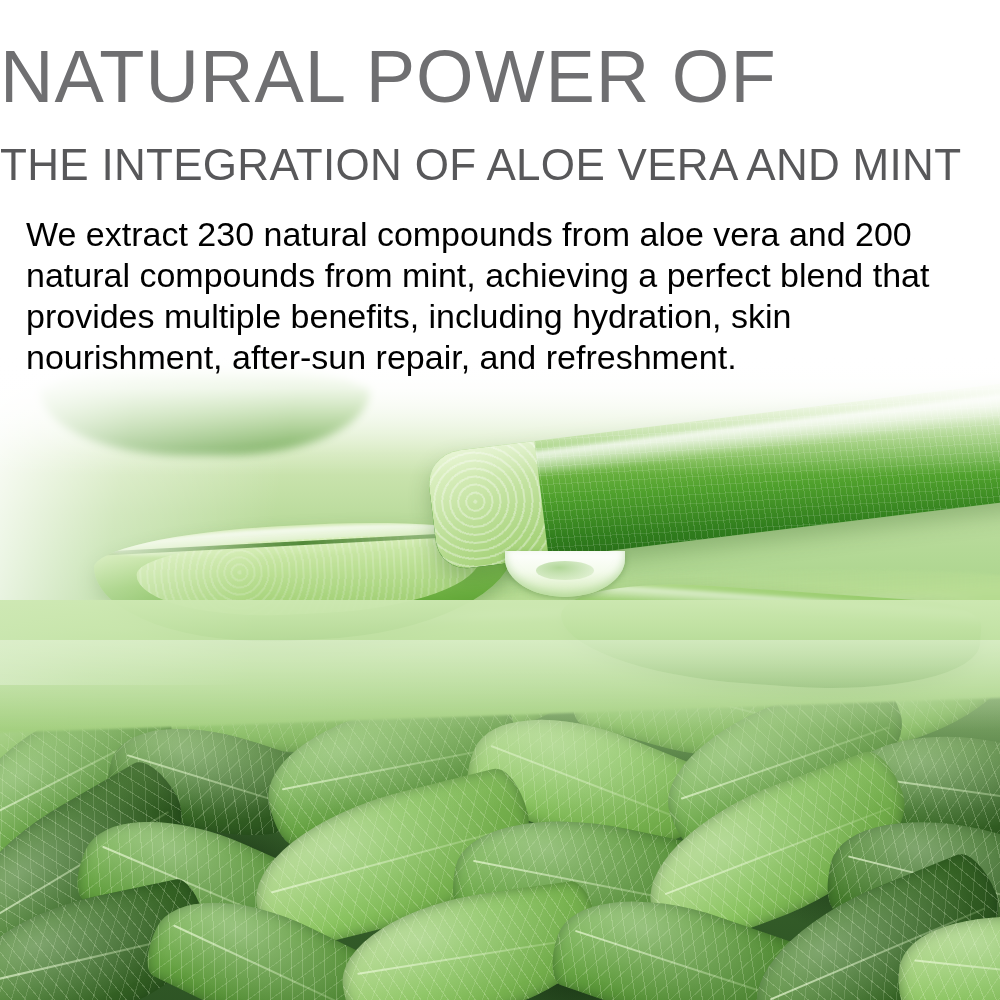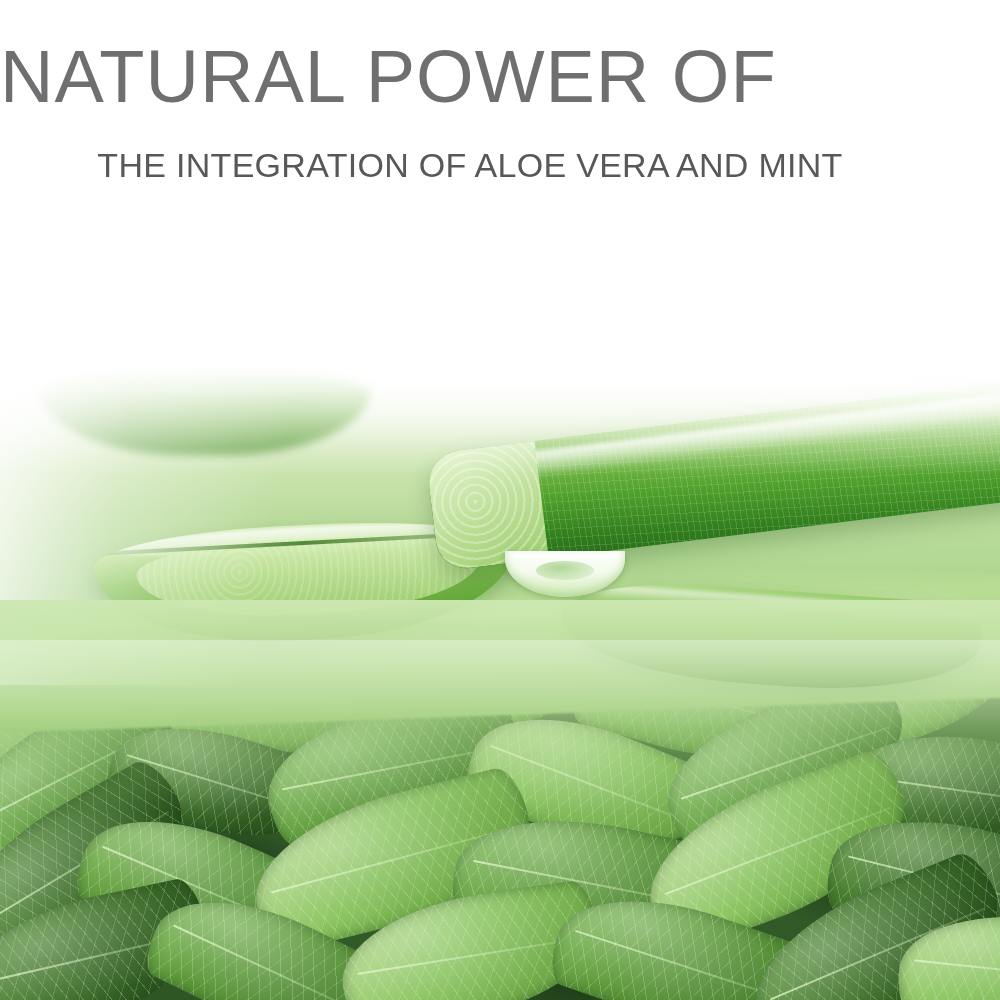--- a/index.html
+++ b/index.html
@@ -269,21 +269,21 @@
     letter-spacing: 1px;
     color: #6f6f71;
     white-space: nowrap;
   }
 
   .subtitle {
     position: absolute;
     left: 0; top: 140px;
     width: 940px;
     text-align: center;
-    font-size: 34px;
+    font-size: 44px;
     line-height: 50px;
     font-weight: 400;
     letter-spacing: .3px;
     color: #58585a;
     white-space: nowrap;
   }
 
   .body-copy {
     position: absolute;
     left: 26px; top: 214px;
@@ -383,16 +383,17 @@
     <div class="blend-seam"></div>
     <div class="blend-seam2"></div>
   </div>
 
   <div class="text-layer">
 
     <div class="title">NATURAL POWER OF</div>
 
     <div class="subtitle">THE INTEGRATION OF ALOE VERA AND MINT</div>
 
+    <p class="body-copy">We extract 230 natural compounds from aloe vera and 200 natural compounds from mint, achieving a perfect blend that provides multiple benefits, including hydration, skin nourishment, after-sun repair, and refreshment.</p>
 
   </div>
 
 </div>
 
 </body></html>

